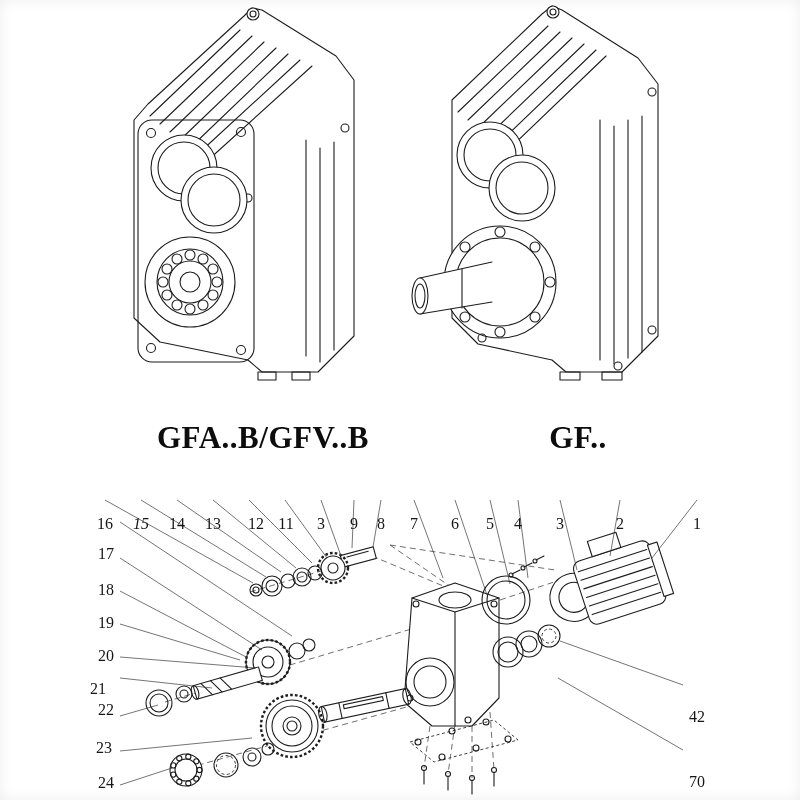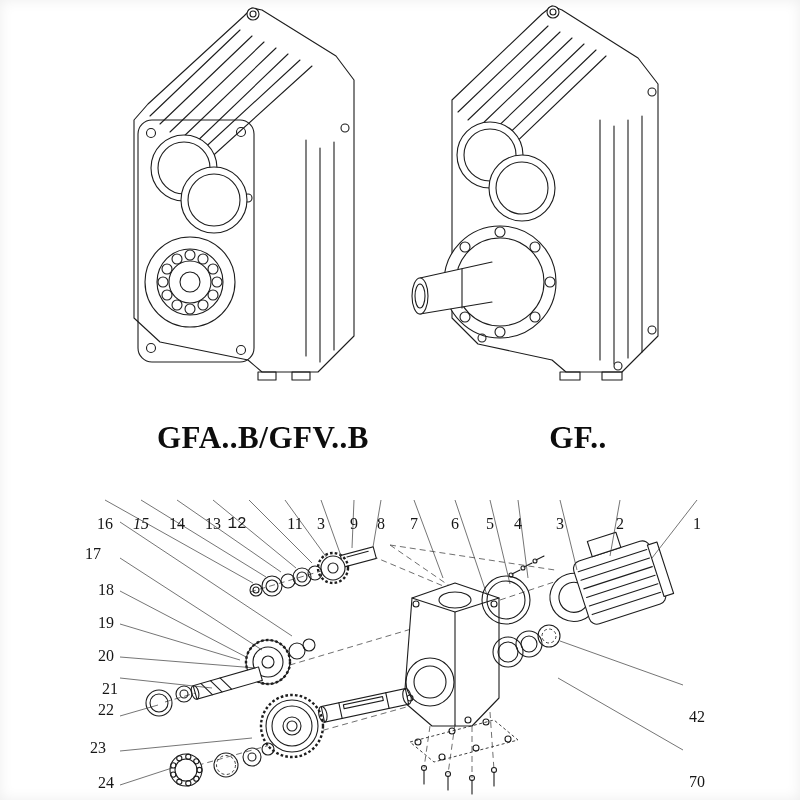--- a/index.html
+++ b/index.html
@@ -323,39 +323,39 @@
     </g>
   </svg>
 
   <div class="model-label" style="left:263px;top:420px;">GFA..B/GFV..B</div>
   <div class="model-label" style="left:545px;top:420px;margin-left:33px;">GF..</div>
 
   <span class="callout" style="left:105px;top:492px;">16</span>
   <span class="callout" style="left:141px;top:492px;font-style:italic;">15</span>
   <span class="callout" style="left:177px;top:492px;">14</span>
   <span class="callout" style="left:213px;top:492px;">13</span>
-  <span class="callout" style="left:237px;top:492px;font-family:Liberation Mono, monospace;">12</span>
-  <span class="callout" style="left:295px;top:492px;">11</span>
+  <span class="callout" style="left:256px;top:492px;">12</span>
+  <span class="callout" style="left:286px;top:492px;">11</span>
   <span class="callout" style="left:321px;top:492px;">3</span>
   <span class="callout" style="left:354px;top:492px;">9</span>
   <span class="callout" style="left:381px;top:492px;">8</span>
   <span class="callout" style="left:414px;top:492px;">7</span>
   <span class="callout" style="left:455px;top:492px;">6</span>
   <span class="callout" style="left:490px;top:492px;">5</span>
   <span class="callout" style="left:518px;top:492px;">4</span>
   <span class="callout" style="left:560px;top:492px;">3</span>
   <span class="callout" style="left:620px;top:492px;">2</span>
   <span class="callout" style="left:697px;top:492px;">1</span>
 
-  <span class="callout" style="left:93px;top:522px;">17</span>
+  <span class="callout" style="left:106px;top:522px;">17</span>
   <span class="callout" style="left:106px;top:558px;text-align:center;">18</span>
   <span class="callout" style="left:106px;top:591px;">19</span>
   <span class="callout" style="left:106px;top:624px;">20</span>
-  <span class="callout" style="left:110px;top:657px;">21</span>
+  <span class="callout" style="left:98px;top:657px;">21</span>
   <span class="callout" style="left:106px;top:678px;">22</span>
-  <span class="callout" style="left:98px;top:716px;">23</span>
+  <span class="callout" style="left:104px;top:716px;">23</span>
   <span class="callout" style="left:106px;top:751px;text-align:right;">24</span>
   <span class="callout" style="left:106px;top:785px;font-style:italic;">25</span>
 
   <span class="callout" style="left:697px;top:685px;">42</span>
   <span class="callout" style="left:697px;top:750px;">70</span>
 
 </div>
 
 </body></html>

